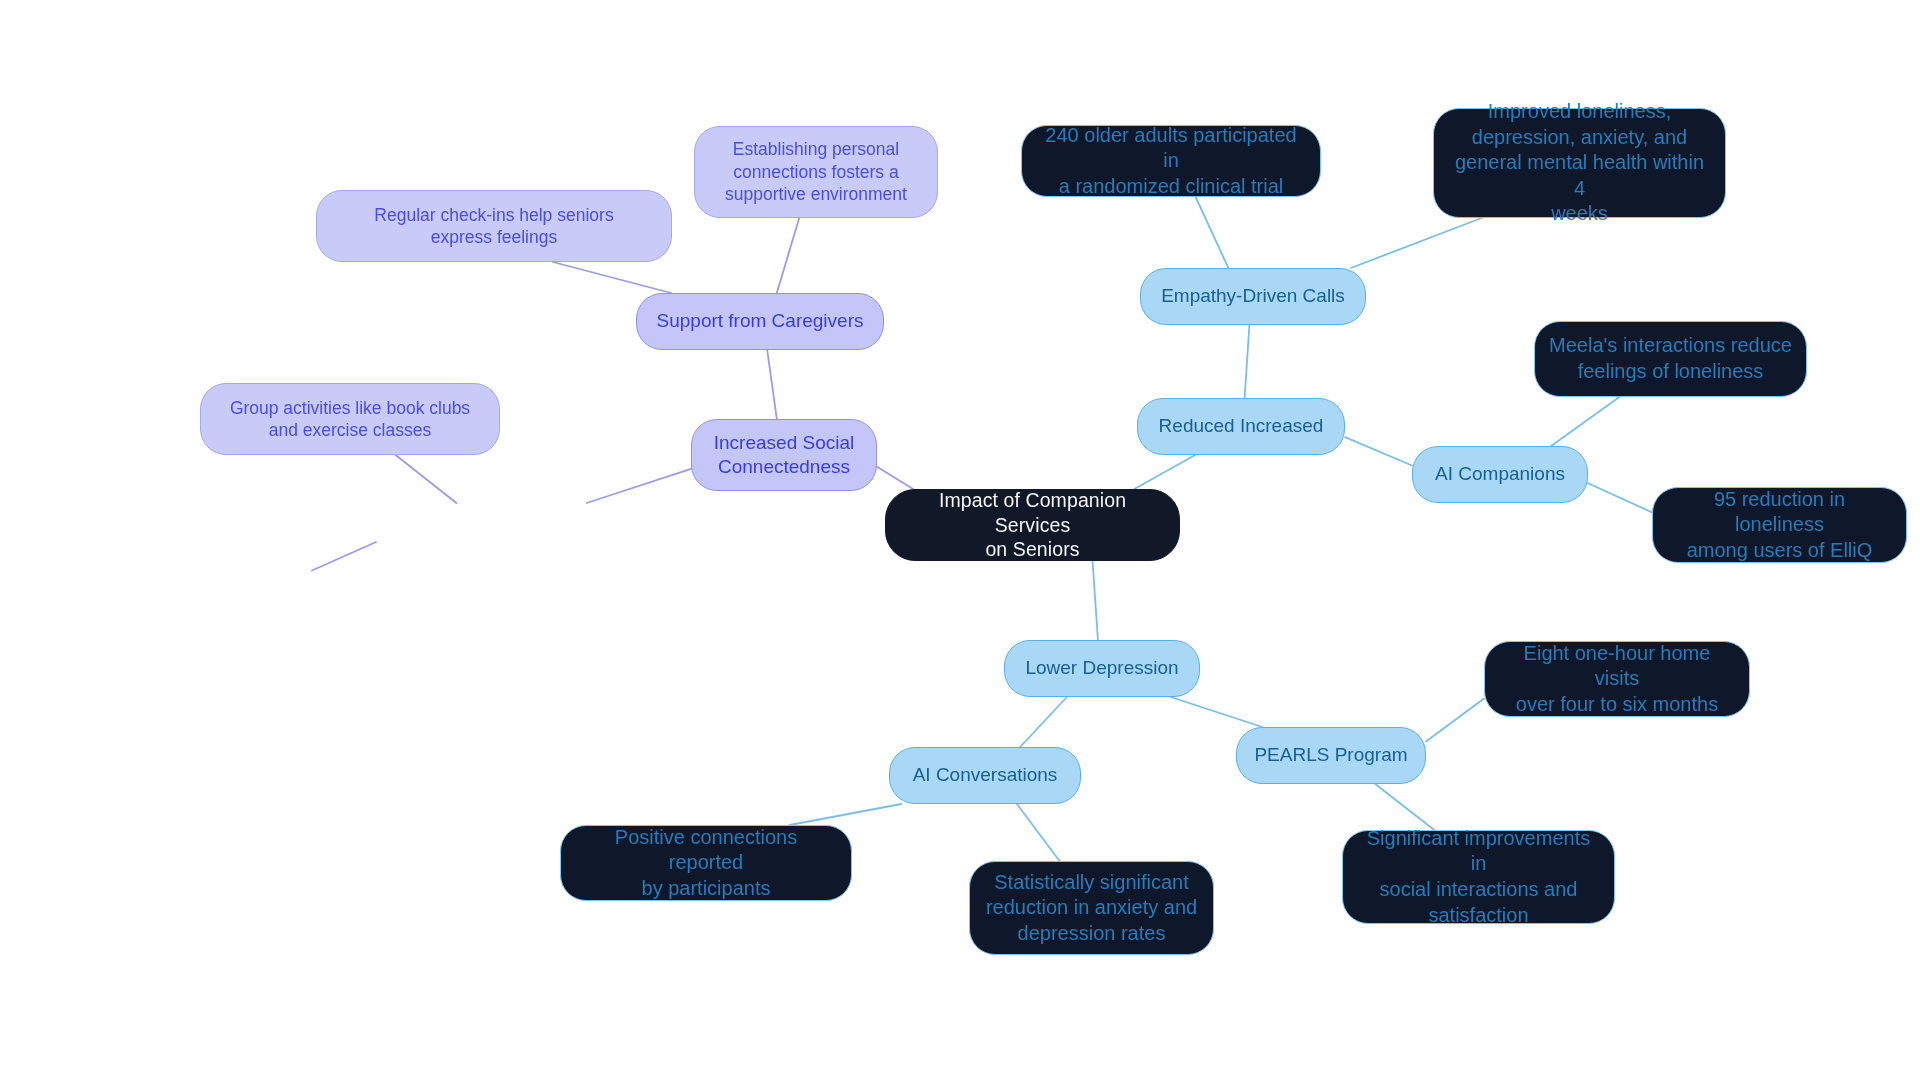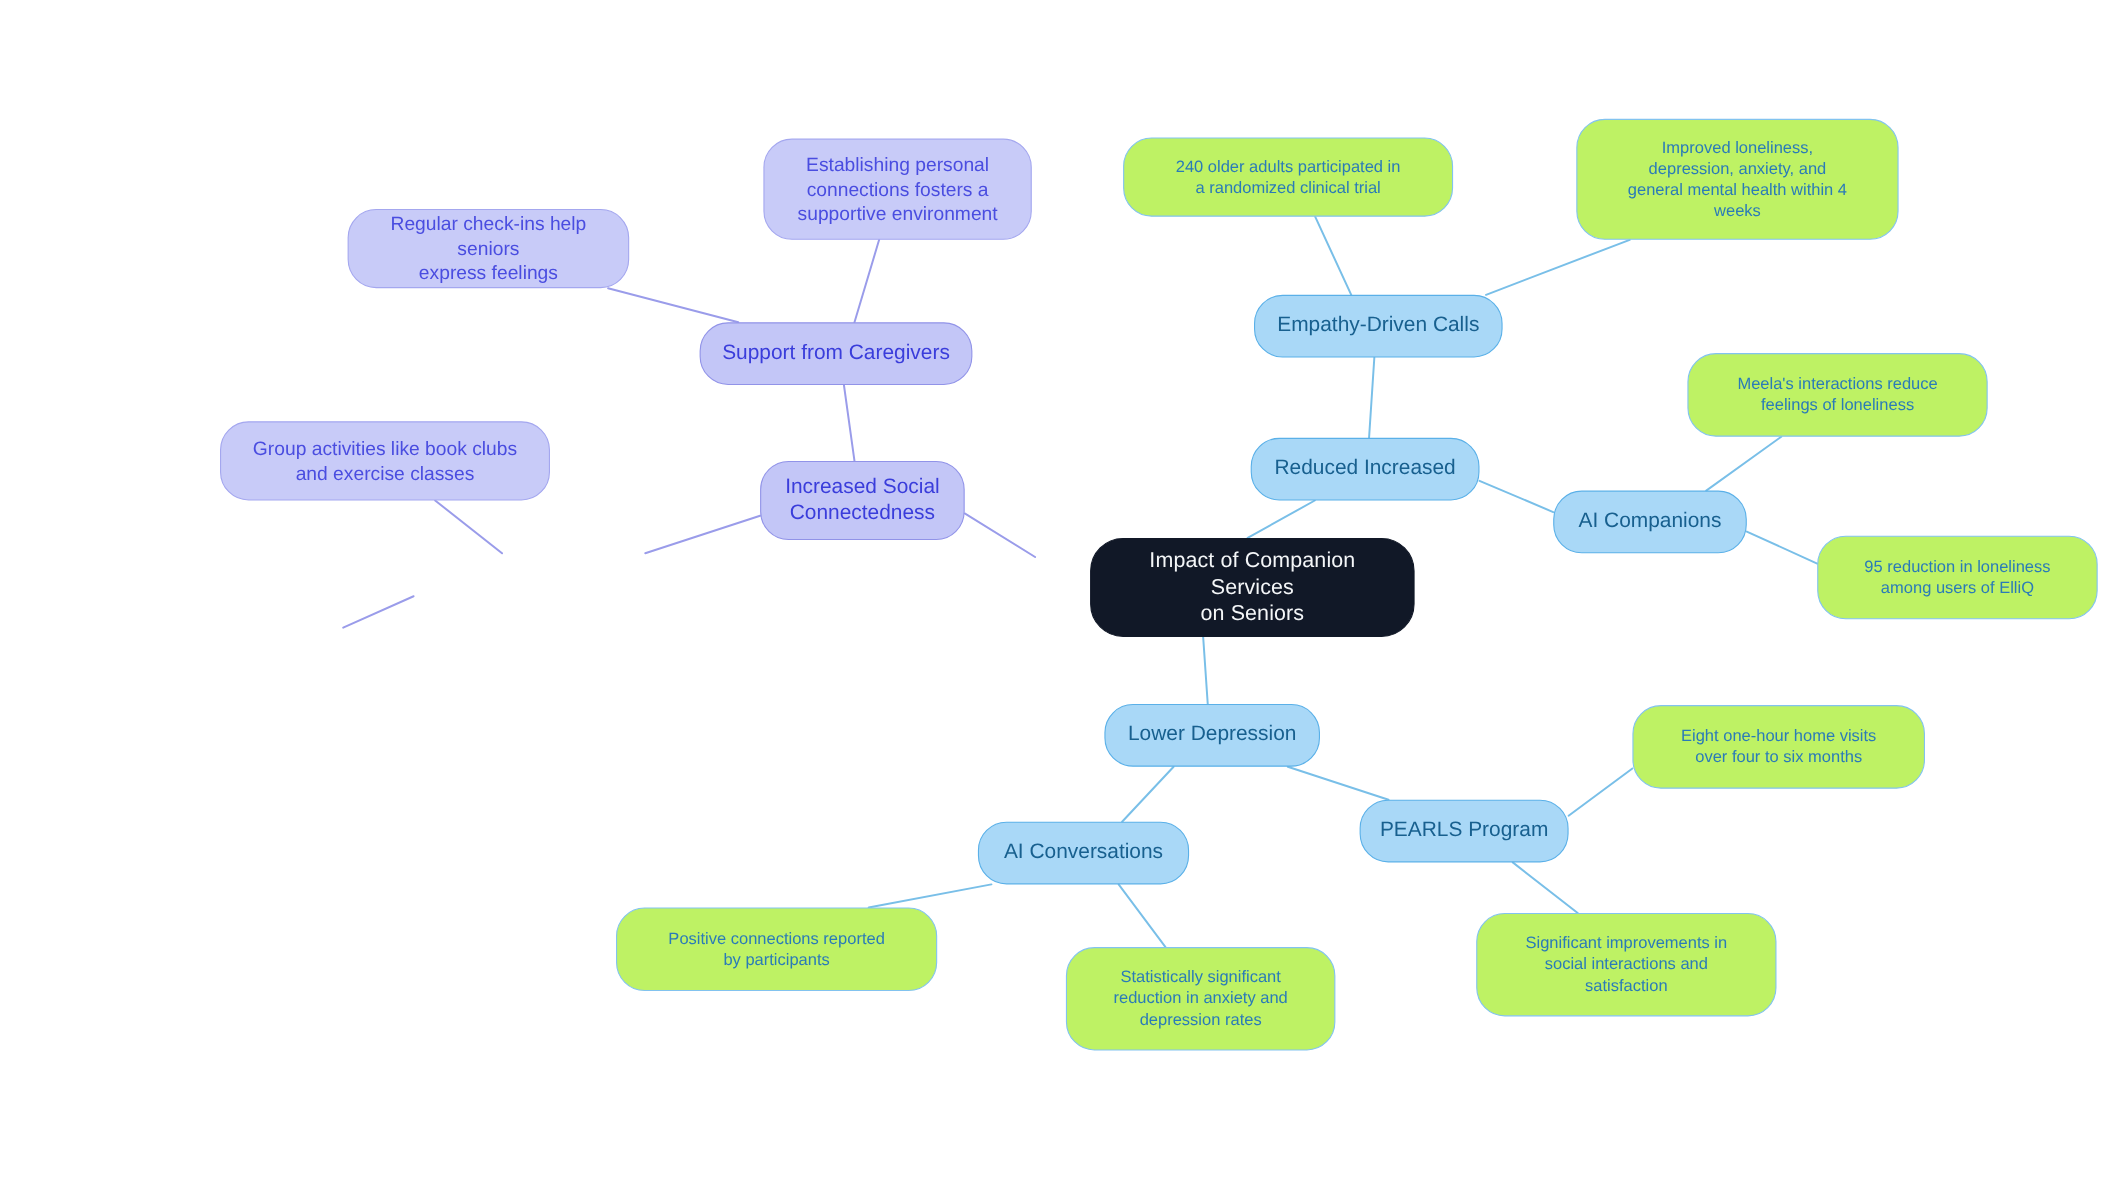--- a/index.html
+++ b/index.html
@@ -49,24 +49,24 @@
     border-radius: 30px;
     letter-spacing: .1px;
   }
   .node-branch-blue {
     background: #a9d8f7;
     border-color: #5ab0e8;
     color: #18608f;
     font-size: 19px;
   }
   .node-leaf-blue {
-    background: #bef264;
+    background: #0f172a;
     border-color: #82c3ef;
     color: #2a7bb8;
-    font-size: 15px;
+    font-size: 20px;
   }
   .node-branch-purple {
     background: #c3c6f7;
     border-color: #9193e8;
     color: #3a3ddb;
     font-size: 19px;
   }
   .node-leaf-purple {
     background: #c8cbf8;
     border-color: #a4a7ef;
@@ -96,41 +96,41 @@
       <line x1="376" y1="542.0278761061946" x2="312" y2="570.5503687315634" stroke="#9a9cea" stroke-width="1.8" stroke-linecap="round"></line>
       <line x1="1092.55" y1="561" x2="1097.95" y2="640" stroke="#79bfe8" stroke-width="1.8" stroke-linecap="round"></line>
       <line x1="1066.9" y1="697" x2="1020.1" y2="747" stroke="#79bfe8" stroke-width="1.8" stroke-linecap="round"></line>
       <line x1="901.3" y1="804" x2="789.7" y2="825" stroke="#79bfe8" stroke-width="1.8" stroke-linecap="round"></line>
       <line x1="1016.95" y1="804" x2="1059.55" y2="861" stroke="#79bfe8" stroke-width="1.8" stroke-linecap="round"></line>
       <line x1="1170.7" y1="697" x2="1262.3" y2="727" stroke="#79bfe8" stroke-width="1.8" stroke-linecap="round"></line>
       <line x1="1426" y1="741.5240384615385" x2="1484" y2="698.5663461538461" stroke="#79bfe8" stroke-width="1.8" stroke-linecap="round"></line>
       <line x1="1375.25" y1="784" x2="1434.25" y2="830" stroke="#79bfe8" stroke-width="1.8" stroke-linecap="round"></line>
     </svg>
 
-  <div class="node node-root" style="left: 991px; top: 489px; width: 295px; height: 90px;">Impact of Companion Services
+  <div class="node node-root" style="left: 885px; top: 489px; width: 295px; height: 72px;">Impact of Companion Services
 on Seniors</div>
 
   <div class="node node-branch-blue" style="left: 1137px; top: 398px; width: 208px; height: 57px;">Reduced Increased</div>
   <div class="node node-branch-blue" style="left: 1140px; top: 268px; width: 226px; height: 57px;">Empathy-Driven Calls</div>
   <div class="node node-leaf-blue" style="left: 1021px; top: 125px; width: 300px; height: 72px;">240 older adults participated in
 a randomized clinical trial</div>
   <div class="node node-leaf-blue" style="left: 1433px; top: 108px; width: 293px; height: 110px;">Improved loneliness,
 depression, anxiety, and
 general mental health within 4
 weeks</div>
   <div class="node node-branch-blue" style="left: 1412px; top: 446px; width: 176px; height: 57px;">AI Companions</div>
   <div class="node node-leaf-blue" style="left: 1534px; top: 321px; width: 273px; height: 76px;">Meela's interactions reduce
 feelings of loneliness</div>
   <div class="node node-leaf-blue" style="left: 1652px; top: 487px; width: 255px; height: 76px;">95 reduction in loneliness
 among users of ElliQ</div>
 
   <div class="node node-branch-purple" style="left: 691px; top: 419px; width: 186px; height: 72px;">Increased Social
 Connectedness</div>
   <div class="node node-branch-purple" style="left: 636px; top: 293px; width: 248px; height: 57px;">Support from Caregivers</div>
-  <div class="node node-leaf-purple" style="left: 316px; top: 190px; width: 256px; height: 72px;">Regular check-ins help seniors
+  <div class="node node-leaf-purple" style="left: 316px; top: 190px; width: 356px; height: 72px;">Regular check-ins help seniors
 express feelings</div>
   <div class="node node-leaf-purple" style="left: 694px; top: 126px; width: 244px; height: 92px;">Establishing personal
 connections fosters a
 supportive environment</div>
   <div class="node node-leaf-purple" style="left: 200px; top: 383px; width: 300px; height: 72px;">Group activities like book clubs
 and exercise classes</div>
 
   <div class="node node-branch-blue" style="left: 1004px; top: 640px; width: 196px; height: 57px;">Lower Depression</div>
   <div class="node node-branch-blue" style="left: 889px; top: 747px; width: 192px; height: 57px;">AI Conversations</div>
   <div class="node node-leaf-blue" style="left: 560px; top: 825px; width: 292px; height: 76px;">Positive connections reported

